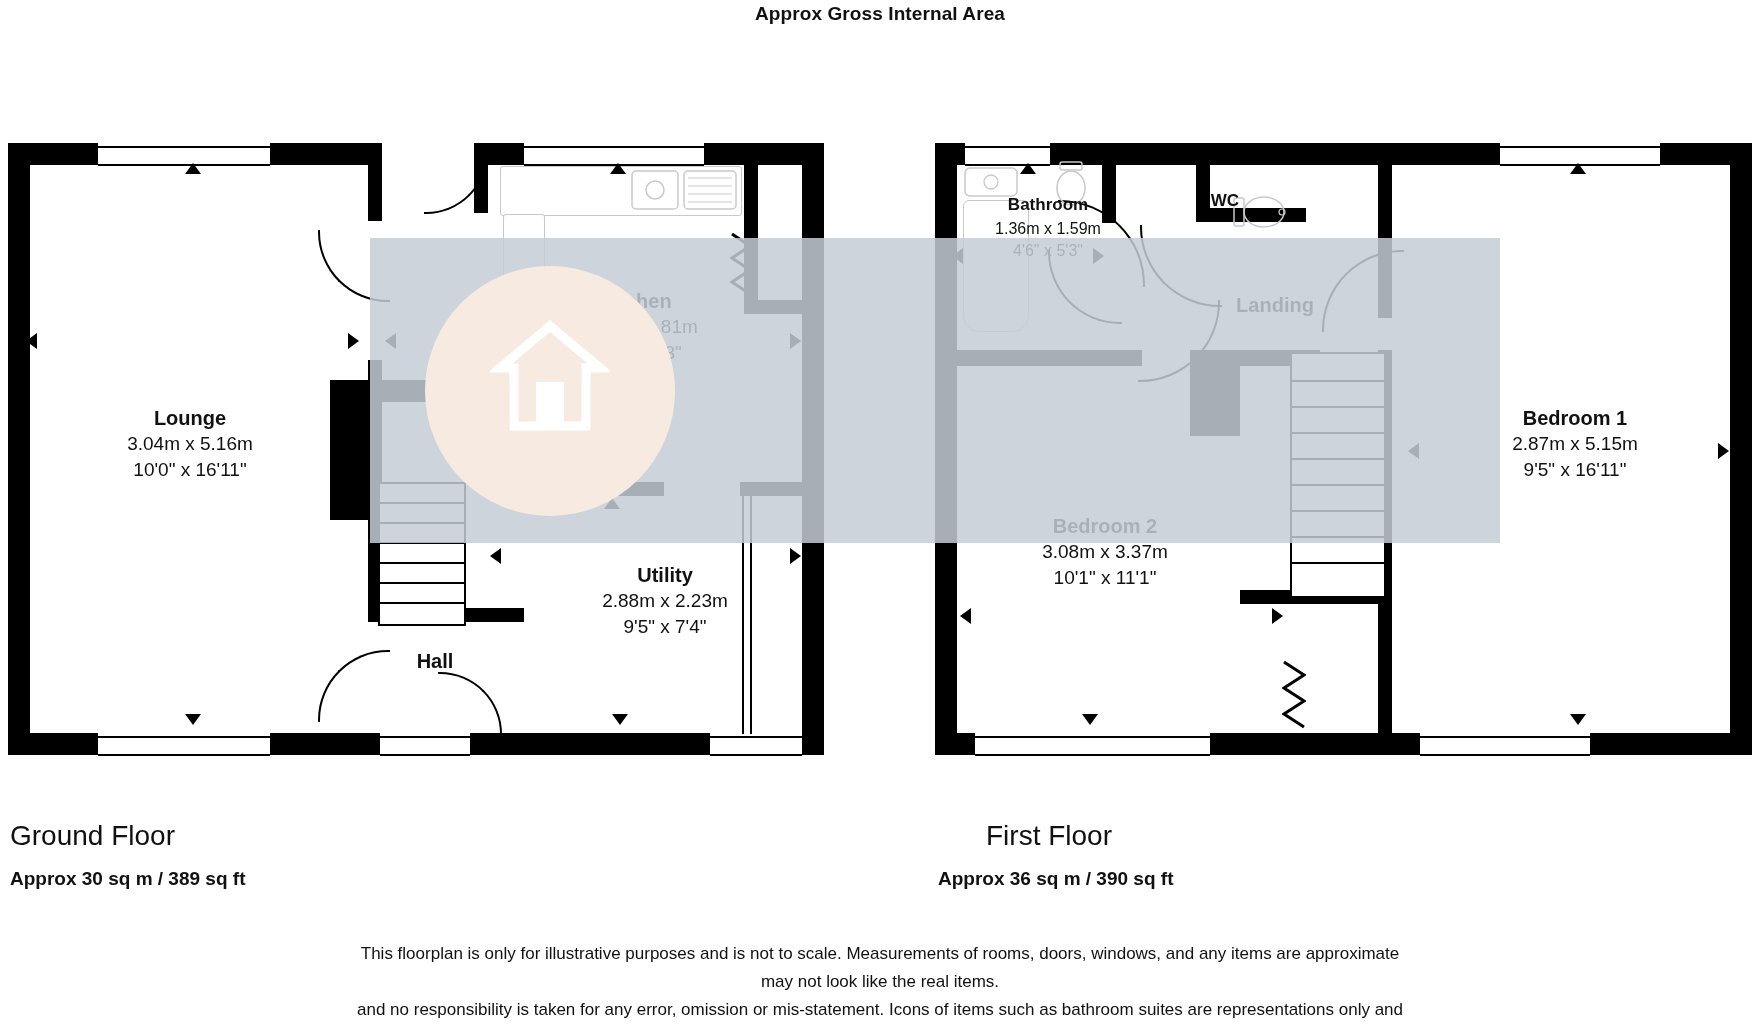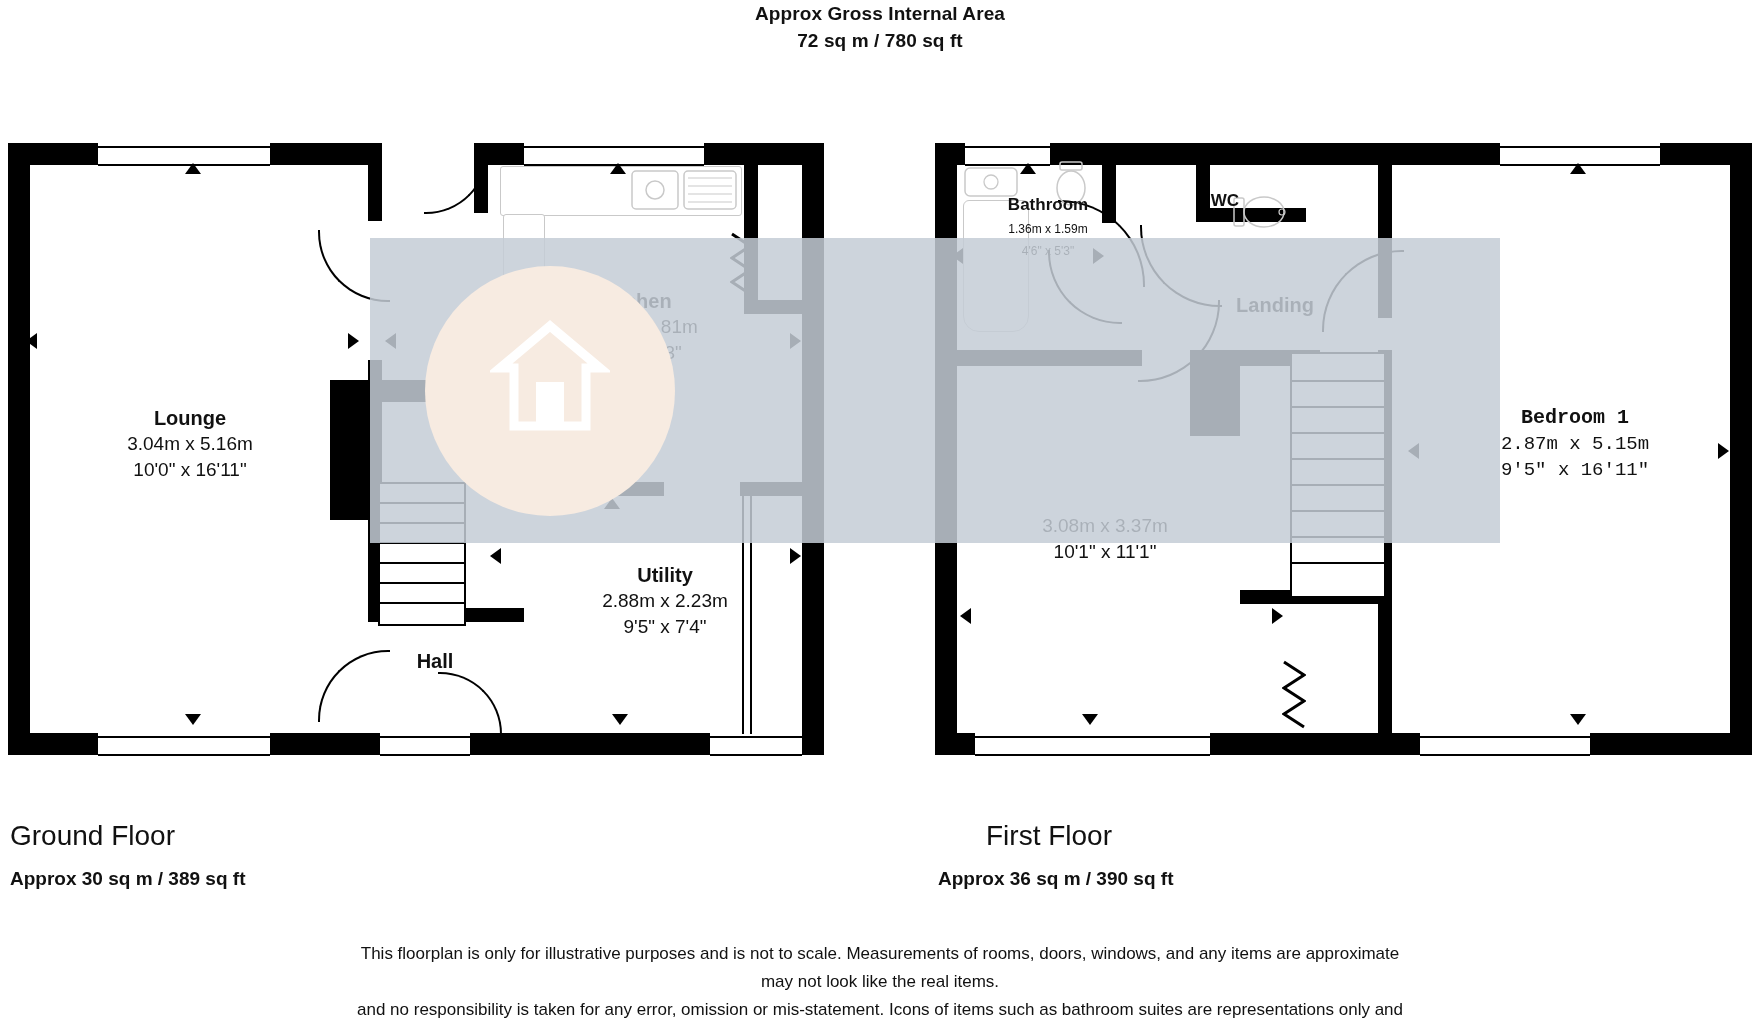--- a/index.html
+++ b/index.html
@@ -22,21 +22,21 @@
   }
 
   
   .wall{position:absolute;background:#000000;}
   .win{position:absolute;background:#ffffff;border-top:2px solid #000;border-bottom:2px solid #000;}
   .winv{position:absolute;background:#ffffff;border-left:2px solid #000;border-right:2px solid #000;}
   .label{position:absolute;text-align:center;line-height:26px;}
   .label .nm{font-size:20px;font-weight:bold;}
   .label .dim{font-size:19px;}
   .label.sm .nm{font-size:17px;font-weight:bold;}
-  .label.sm .dim{font-size:12px;line-height:22px;}
+  .label.sm .dim{font-size:16px;line-height:22px;}
 
   
   .arr{position:absolute;width:0;height:0;}
   .arr.up{border-left:8px solid transparent;border-right:8px solid transparent;border-bottom:11px solid #000;}
   .arr.down{border-left:8px solid transparent;border-right:8px solid transparent;border-top:11px solid #000;}
   .arr.left{border-top:8px solid transparent;border-bottom:8px solid transparent;border-right:11px solid #000;}
   .arr.right{border-top:8px solid transparent;border-bottom:8px solid transparent;border-left:11px solid #000;}
 
   
   .stairs{position:absolute;border:2px solid #000;background:#fff;}
@@ -61,21 +61,20 @@
   .floorSub{position:absolute;font-size:19px;font-weight:bold;}
   .disclaimer{position:absolute;left:0;top:940px;width:1760px;text-align:center;font-size:17px;line-height:28px;color:#111;}
 </style>
 </head>
 <body>
 
 <div class="canvas">
 
   <div class="header">
     <div class="line">Approx Gross Internal Area</div>
-    <div class="line">72 sq m / 780 sq ft</div>
   </div>
 
   <div>
 
     <div class="wall" style="left:8px;top:143px;width:90px;height:22px;"></div>
     <div class="win" style="left:98px;top:146px;width:172px;height:16px;"></div>
     <div class="wall" style="left:270px;top:143px;width:105px;height:22px;"></div>
     <div class="wall" style="left:474px;top:143px;width:50px;height:22px;"></div>
     <div class="win" style="left:524px;top:146px;width:180px;height:16px;"></div>
     <div class="wall" style="left:704px;top:143px;width:120px;height:22px;"></div>
@@ -258,27 +257,28 @@
     </div>
 
     <div class="label sm" style="left:1170px;top:188px;width:110px;">
       <div class="nm">WC</div>
     </div>
 
     <div class="label" style="left:1180px;top:292px;width:190px;">
       <div class="nm">Landing</div>
     </div>
 
-    <div class="label" style="left:1430px;top:405px;width:290px;font-family:Liberation Mono, monospace;">
+    <div class="label" style="left:1430px;top:405px;width:290px;">
       <div class="nm">Bedroom 1</div>
       <div class="dim">2.87m x 5.15m</div>
       <div class="dim">9'5" x 16'11"</div>
     </div>
 
     <div class="label" style="left:955px;top:513px;width:300px;">
+      <div class="nm">Bedroom 2</div>
       <div class="dim">3.08m x 3.37m</div>
       <div class="dim">10'1" x 11'1"</div>
     </div>
   </div>
 
   <div class="wm">
     <div class="band"></div>
     <div class="circle"></div>
     <svg class="house" viewBox="0 0 120 120">
       <path d="M60 10 L110 52 L96 52 L96 110 L24 110 L24 52 L10 52 Z" fill="none" stroke="#ffffff" stroke-width="9"></path>

